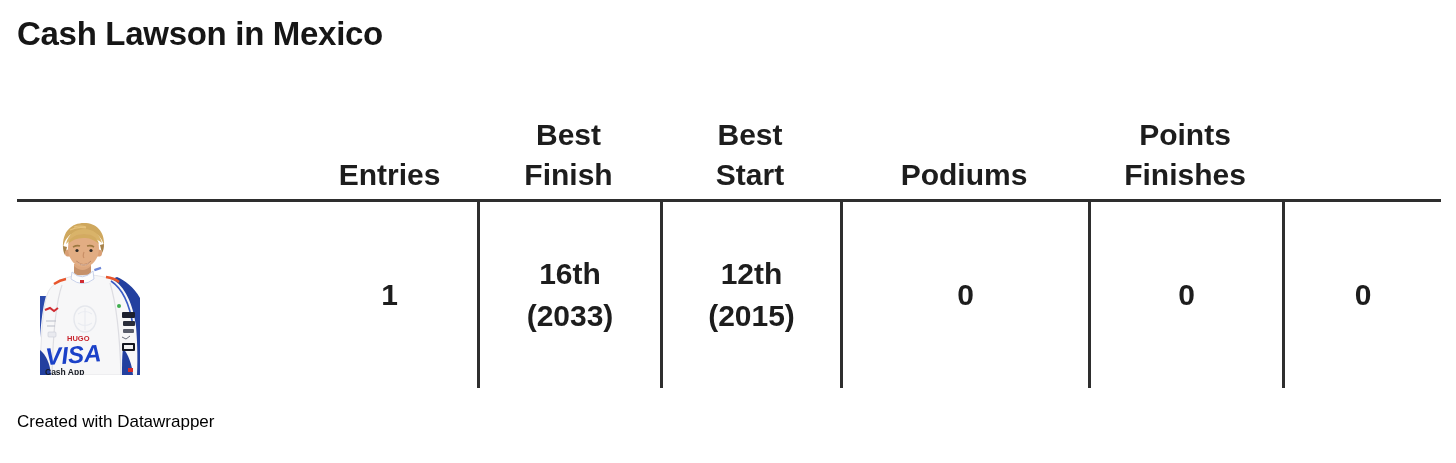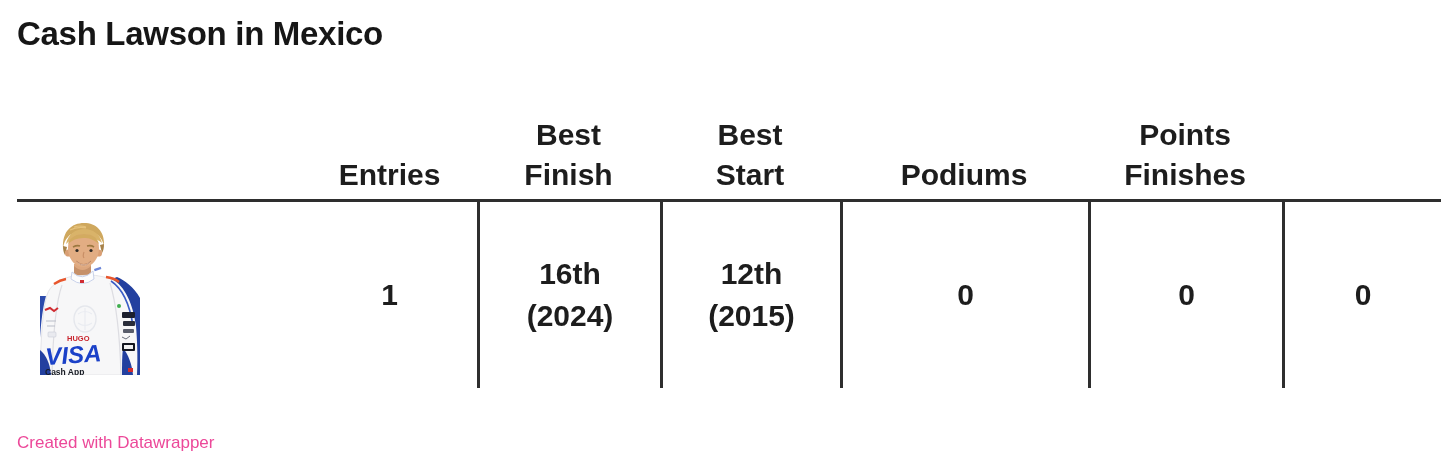--- a/index.html
+++ b/index.html
@@ -53,24 +53,24 @@
     line-height: 42px;
     color: #1d1d1d;
     white-space: pre-line;
   }
   .dcell.sep { border-left: 3px solid #2e2e2e; }
 
   .photo-cell { position: relative; text-align: center; }
   .photo-cell svg { position: absolute; left: 23px; bottom: 13px; }
 
   .footer {
-    margin: 44px 0 0 17px;
+    margin: 23px 0 0 17px;
     font-size: 17px;
     line-height: 21px;
-    color: #ec4899;
+    color: #000000;
     text-decoration: none;
     display: inline-block;
     text-align: center;
   }
 </style>
 </head>
 <body>
 
 <div class="page">
 
@@ -163,21 +163,21 @@
           <circle cx="51" cy="28.5" r="1.6" fill="#2e2a26"></circle>
 
           <path d="M44 30 q-1.5 4 0 6" stroke="#c98f66" stroke-width="1.2" fill="none"></path>
 
           <path d="M36.5 39 Q43.5 46 51 39 Q48 43.5 43.5 43.5 Q39.5 43.5 36.5 39 Z" fill="#ffffff" stroke="#b97f5c" stroke-width="0.7"></path>
         </svg>
       </div>
 
       <div class="dcell">1</div>
       <div class="dcell sep">16th
-(2024)</div>
+(2033)</div>
       <div class="dcell sep">12th
 (2015)</div>
       <div class="dcell sep">0</div>
       <div class="dcell sep">0</div>
       <div class="dcell sep">0</div>
     </div>
 
   </div>
 
   <a class="footer" href="#">Created with Datawrapper</a>

